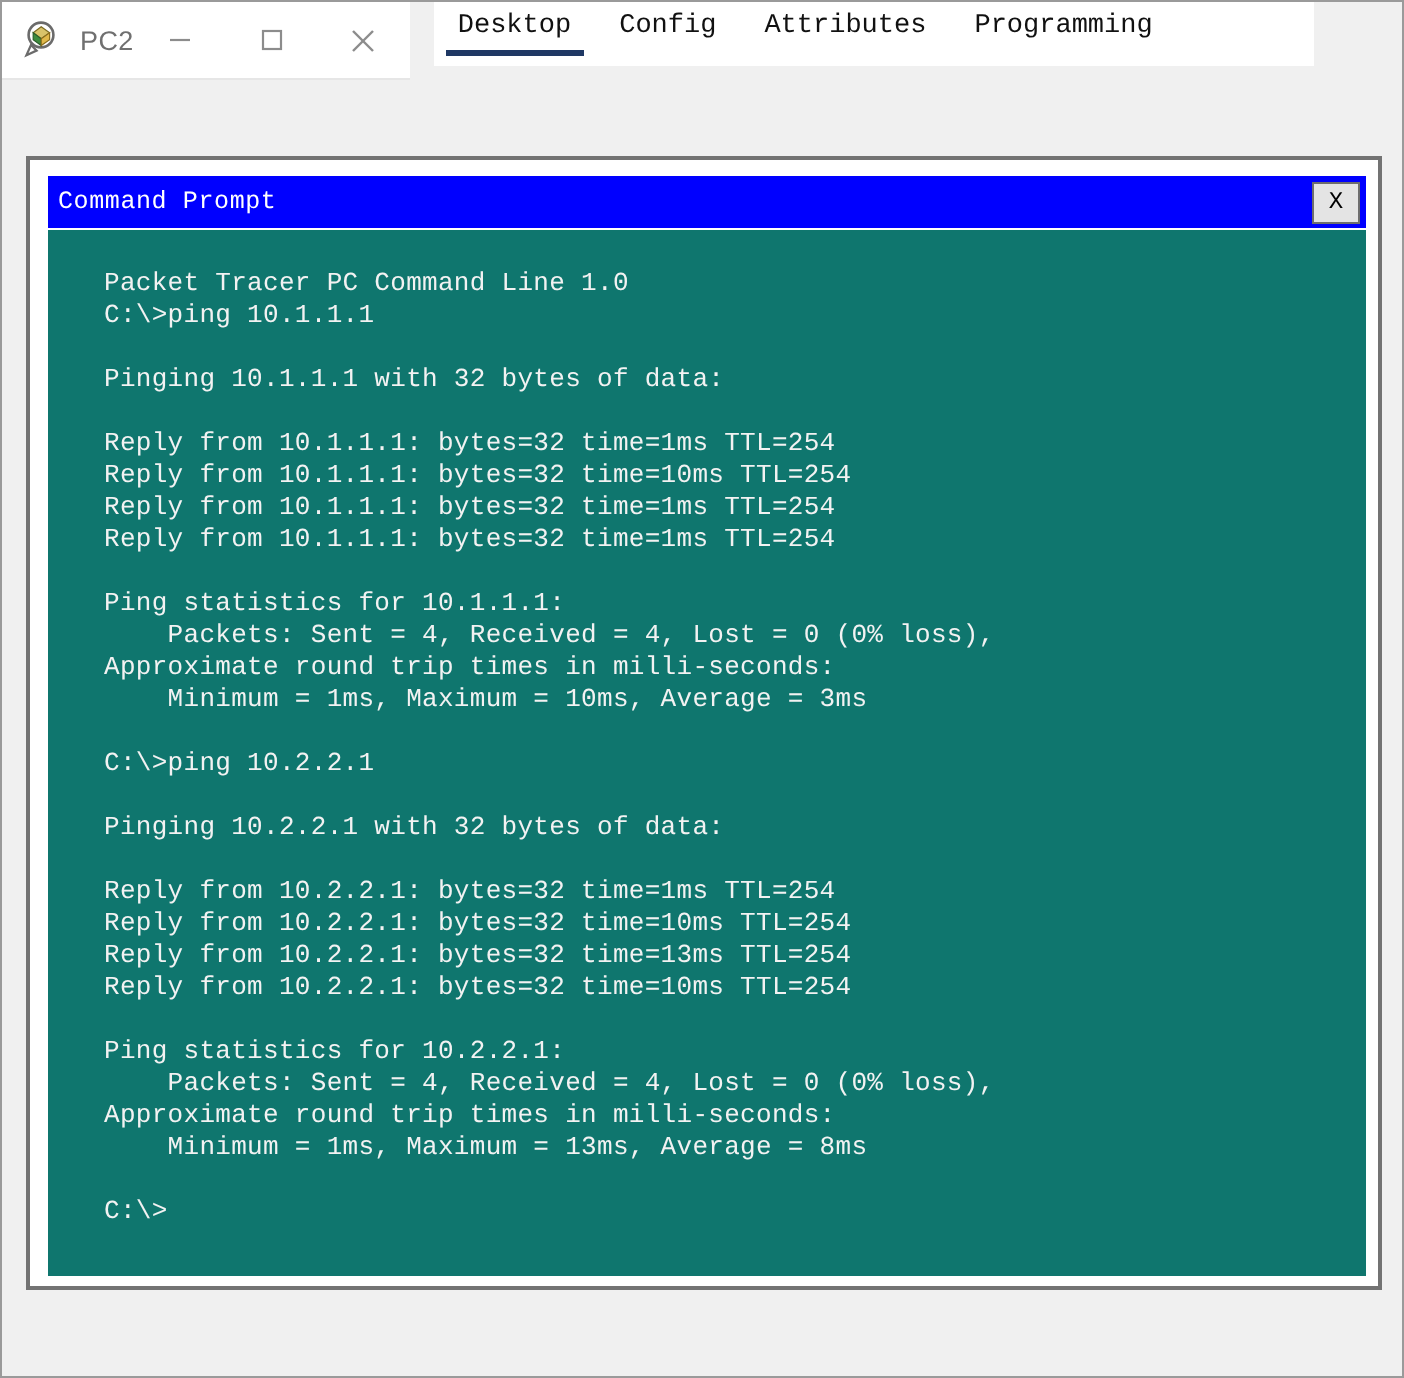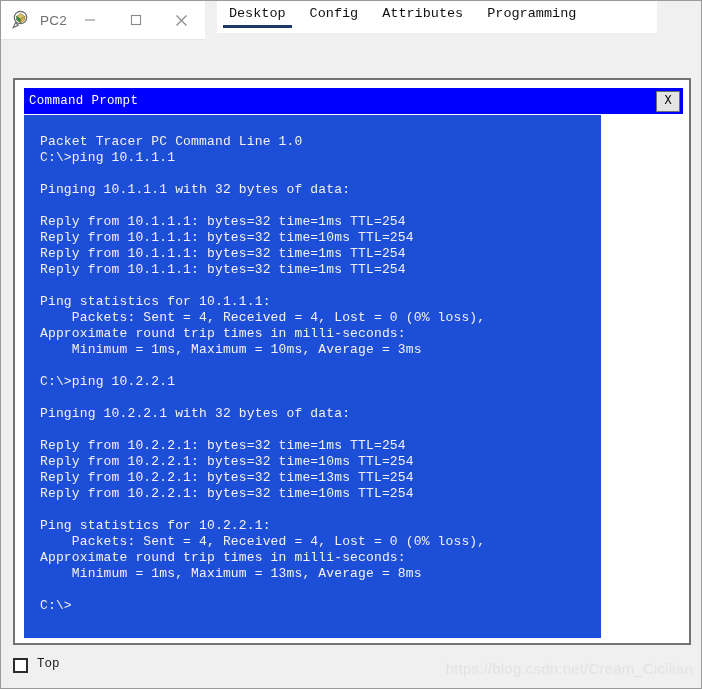--- a/index.html
+++ b/index.html
@@ -146,26 +146,26 @@
     justify-content: center;
     font-family: "Liberation Mono", monospace;
     font-size: 12px;
     color: #000000;
     cursor: pointer;
   }
   #terminal {
     position: absolute;
     left: 9px;
     top: 35px;
-    width: 577px;
+    width: 659px;
     height: 523px;
-    background: #1d4ed8;
+    background: #0f766e;
     overflow: hidden;
     box-sizing: border-box;
-    padding: 19px 0 0 0;
+    padding: 19px 0 0 12px;
   }
   #terminal-text {
     font-family: "Liberation Mono", monospace;
     font-size: 13px;
     line-height: 16px;
     color: #f2f2f2;
     white-space: pre;
     margin: 0;
     padding: 0 0 0 16px;
     letter-spacing: 0.15px;
@@ -292,19 +292,14 @@
 Ping statistics for 10.2.2.1:
     Packets: Sent = 4, Received = 4, Lost = 0 (0% loss),
 Approximate round trip times in milli-seconds:
     Minimum = 1ms, Maximum = 13ms, Average = 8ms
 
 C:\&gt;</pre>
     </div>
 
   </div>
 
-  <div id="footer">
-    <div id="top-checkbox"></div>
-    <span id="top-label">Top</span>
-    <span id="watermark">https://blog.csdn.net/Cream_Cicilian</span>
-  </div>
 
 </div>
 
 </body></html>

